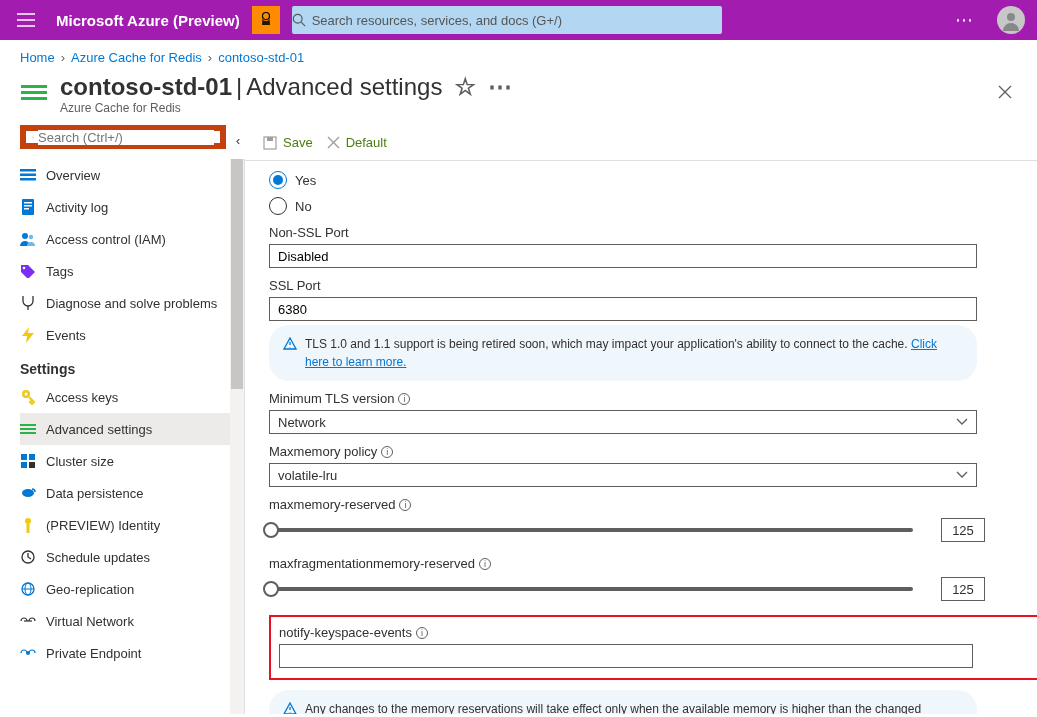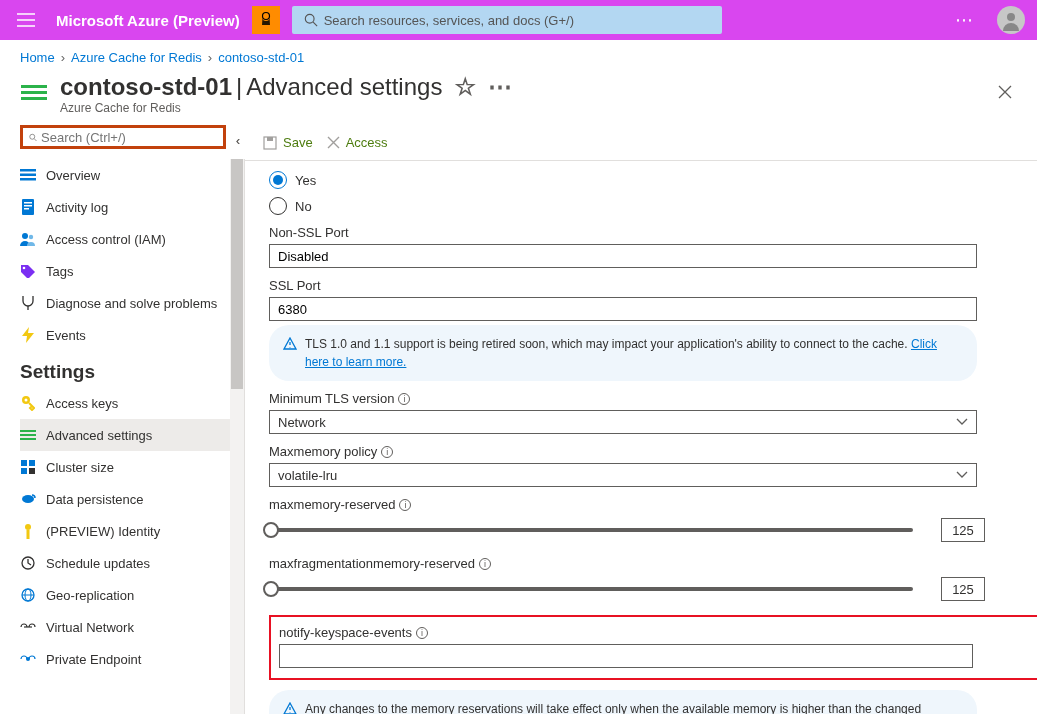--- a/index.html
+++ b/index.html
@@ -1,22 +1,22 @@
 <!DOCTYPE html>
 <html><head>
 <meta charset="utf-8">
 <style>
   * { box-sizing: border-box; margin: 0; padding: 0; }
   body { font-family: "Segoe UI", -apple-system, sans-serif; font-size: 13px; color: #323130; overflow: hidden; width: 1037px; height: 717px; }
   
-  .topbar { height: 40px; background: #d946ef; display: flex; align-items: center; padding: 0 8px; gap: 12px; }
+  .topbar { height: 40px; background: #a21caf; display: flex; align-items: center; padding: 0 8px; gap: 12px; }
   .hamburger { width: 36px; height: 36px; display: flex; align-items: center; justify-content: center; cursor: pointer; color: #fff; }
   .brand { color: #fff; font-weight: 600; font-size: 15px; }
   .preview-icon { width: 28px; height: 28px; background: #ff8c00; display: flex; align-items: center; justify-content: center; }
-  .search-bar { flex: 0 0 430px; height: 28px; background: #b3d7f2; border-radius: 2px; display: flex; align-items: center; padding: 0 12px; gap: 6px; }
+  .search-bar { flex: 0 0 430px; height: 28px; background: #b3d7f2; border-radius: 2px; display: flex; align-items: center; padding: 0 0; gap: 6px; }
   .search-bar input { border: none; background: transparent; outline: none; flex: 1; font-size: 13px; color: #323130; }
   .search-bar input::placeholder { color: #555; }
   .topbar-spacer { flex: 1; }
   .topbar-dots { color: #fff; width: 40px; text-align: center; cursor: pointer; font-size: 18px; letter-spacing: 2px; }
   .avatar { width: 28px; height: 28px; border-radius: 50%; background: #c7c7c7; display: flex; align-items: center; justify-content: center; margin-right: 4px; }
   
   .breadcrumb { padding: 10px 20px 2px; font-size: 13px; display: flex; gap: 6px; align-items: center; }
   .breadcrumb a { color: #0078d4; text-decoration: none; cursor: pointer; }
   .breadcrumb .sep { color: #666; }
   
@@ -24,31 +24,31 @@
   .res-icon { width: 28px; height: 28px; display:flex; align-items:center; justify-content:center; }
   .page-title-wrap { display: flex; flex-direction: column; }
   .page-title { font-size: 24px; font-weight: 600; display: flex; align-items: center; gap: 4px; }
   .page-sub { font-size: 12px; color: #605e5c; }
   .star-icon, .more-icon { color: #605e5c; cursor: pointer; margin-left: 8px; }
   .close-icon { margin-left: auto; cursor: pointer; color: #605e5c; width: 20px; height: 20px; }
   
   .body-row { display: flex; height: calc(717px - 40px - 32px - 56px); }
   
   .sidebar { width: 256px; padding: 0 0 0 20px; display: flex; flex-direction: column; }
-  .sidebar-search { width: 206px; height: 24px; border: 3px solid #c2410c; padding: 2px 6px; display: flex; align-items: center; gap: 4px; margin-bottom: 8px; }
+  .sidebar-search { width: 206px; height: 24px; border: 6px solid #c2410c; padding: 2px 6px; display: flex; align-items: center; gap: 4px; margin-bottom: 8px; }
   .sidebar-search input { border: none; outline: none; flex: 1; font-size: 13px; }
   .collapse-chevrons { margin-left: 10px; color: #605e5c; cursor: pointer; font-size: 12px; letter-spacing: -4px; }
   .sidebar-top-row { display:flex; align-items:center; }
   .sidebar-scroll { margin-top: 2px; position: relative; flex:1; overflow:hidden; border-right: 1px solid #e1dfdd; }
   .sidebar-scrollbar { position: absolute; right: 0; top: 0; width: 14px; height: 100%; background: #f3f2f1; }
   .sidebar-thumb { position: absolute; right: 1px; top: 0; width: 12px; height: 230px; background: #c8c6c4; }
   .menu-item { display: flex; align-items: center; gap: 10px; padding: 6px 10px 6px 0; cursor: pointer; height: 32px; width: 224px; }
   .menu-item.selected { background: #edebe9; }
   .menu-icon { width: 16px; height: 16px; display: flex; align-items: center; justify-content: center; }
-  .section-label { font-weight: 600; font-size: 19px; padding: 10px 0 4px; }
+  .section-label { font-weight: 600; font-size: 14px; padding: 10px 0 4px; }
   
   .main { flex: 1; display: flex; flex-direction: column; position: relative; }
   .toolbar { display: flex; align-items: center; gap: 14px; padding: 6px 18px; border-bottom: 1px solid #e1dfdd; height: 36px; }
   .tb-btn { display: flex; align-items: center; gap: 6px; color: #4d7c0f; cursor: pointer; }
   .content-scroll { flex: 1; overflow-y: auto; padding: 8px 30px 20px 24px; position: relative; }
   .main-scrollbar { position:absolute; right:0; top:36px; bottom:0; width:16px; background:#f3f2f1; }
   .main-thumb { position:absolute; right:1px; top:0; width:14px; height:110px; background:#c8c6c4; }
   
   .radio-row { display: flex; align-items: center; gap: 8px; margin: 2px 0 8px; }
   .radio { width: 18px; height: 18px; border-radius: 50%; border: 1px solid #323130; display: flex; align-items: center; justify-content: center; }
@@ -307,21 +307,21 @@
         <svg width="14" height="14" viewBox="0 0 14 14">
             <rect x="1" y="1" width="12" height="12" stroke="#a19f9d" stroke-width="1.2" fill="none"></rect>
             <rect x="4" y="1" width="6" height="4" fill="#a19f9d"></rect>
           </svg>
         <span>Save</span>
       </div>
       <div class="tb-btn">
         <svg width="13" height="13" viewBox="0 0 13 13">
             <path d="M1 1 L12 12 M12 1 L1 12" stroke="#a19f9d" stroke-width="1.4"></path>
           </svg>
-        <span>Access</span>
+        <span>Default</span>
       </div>
     </div>
 
     <div class="content-scroll">
       <div class="radio-row">
         <div class="radio sel"></div>
         <span>Yes</span>
       </div>
       <div class="radio-row">
         <div class="radio"></div>

